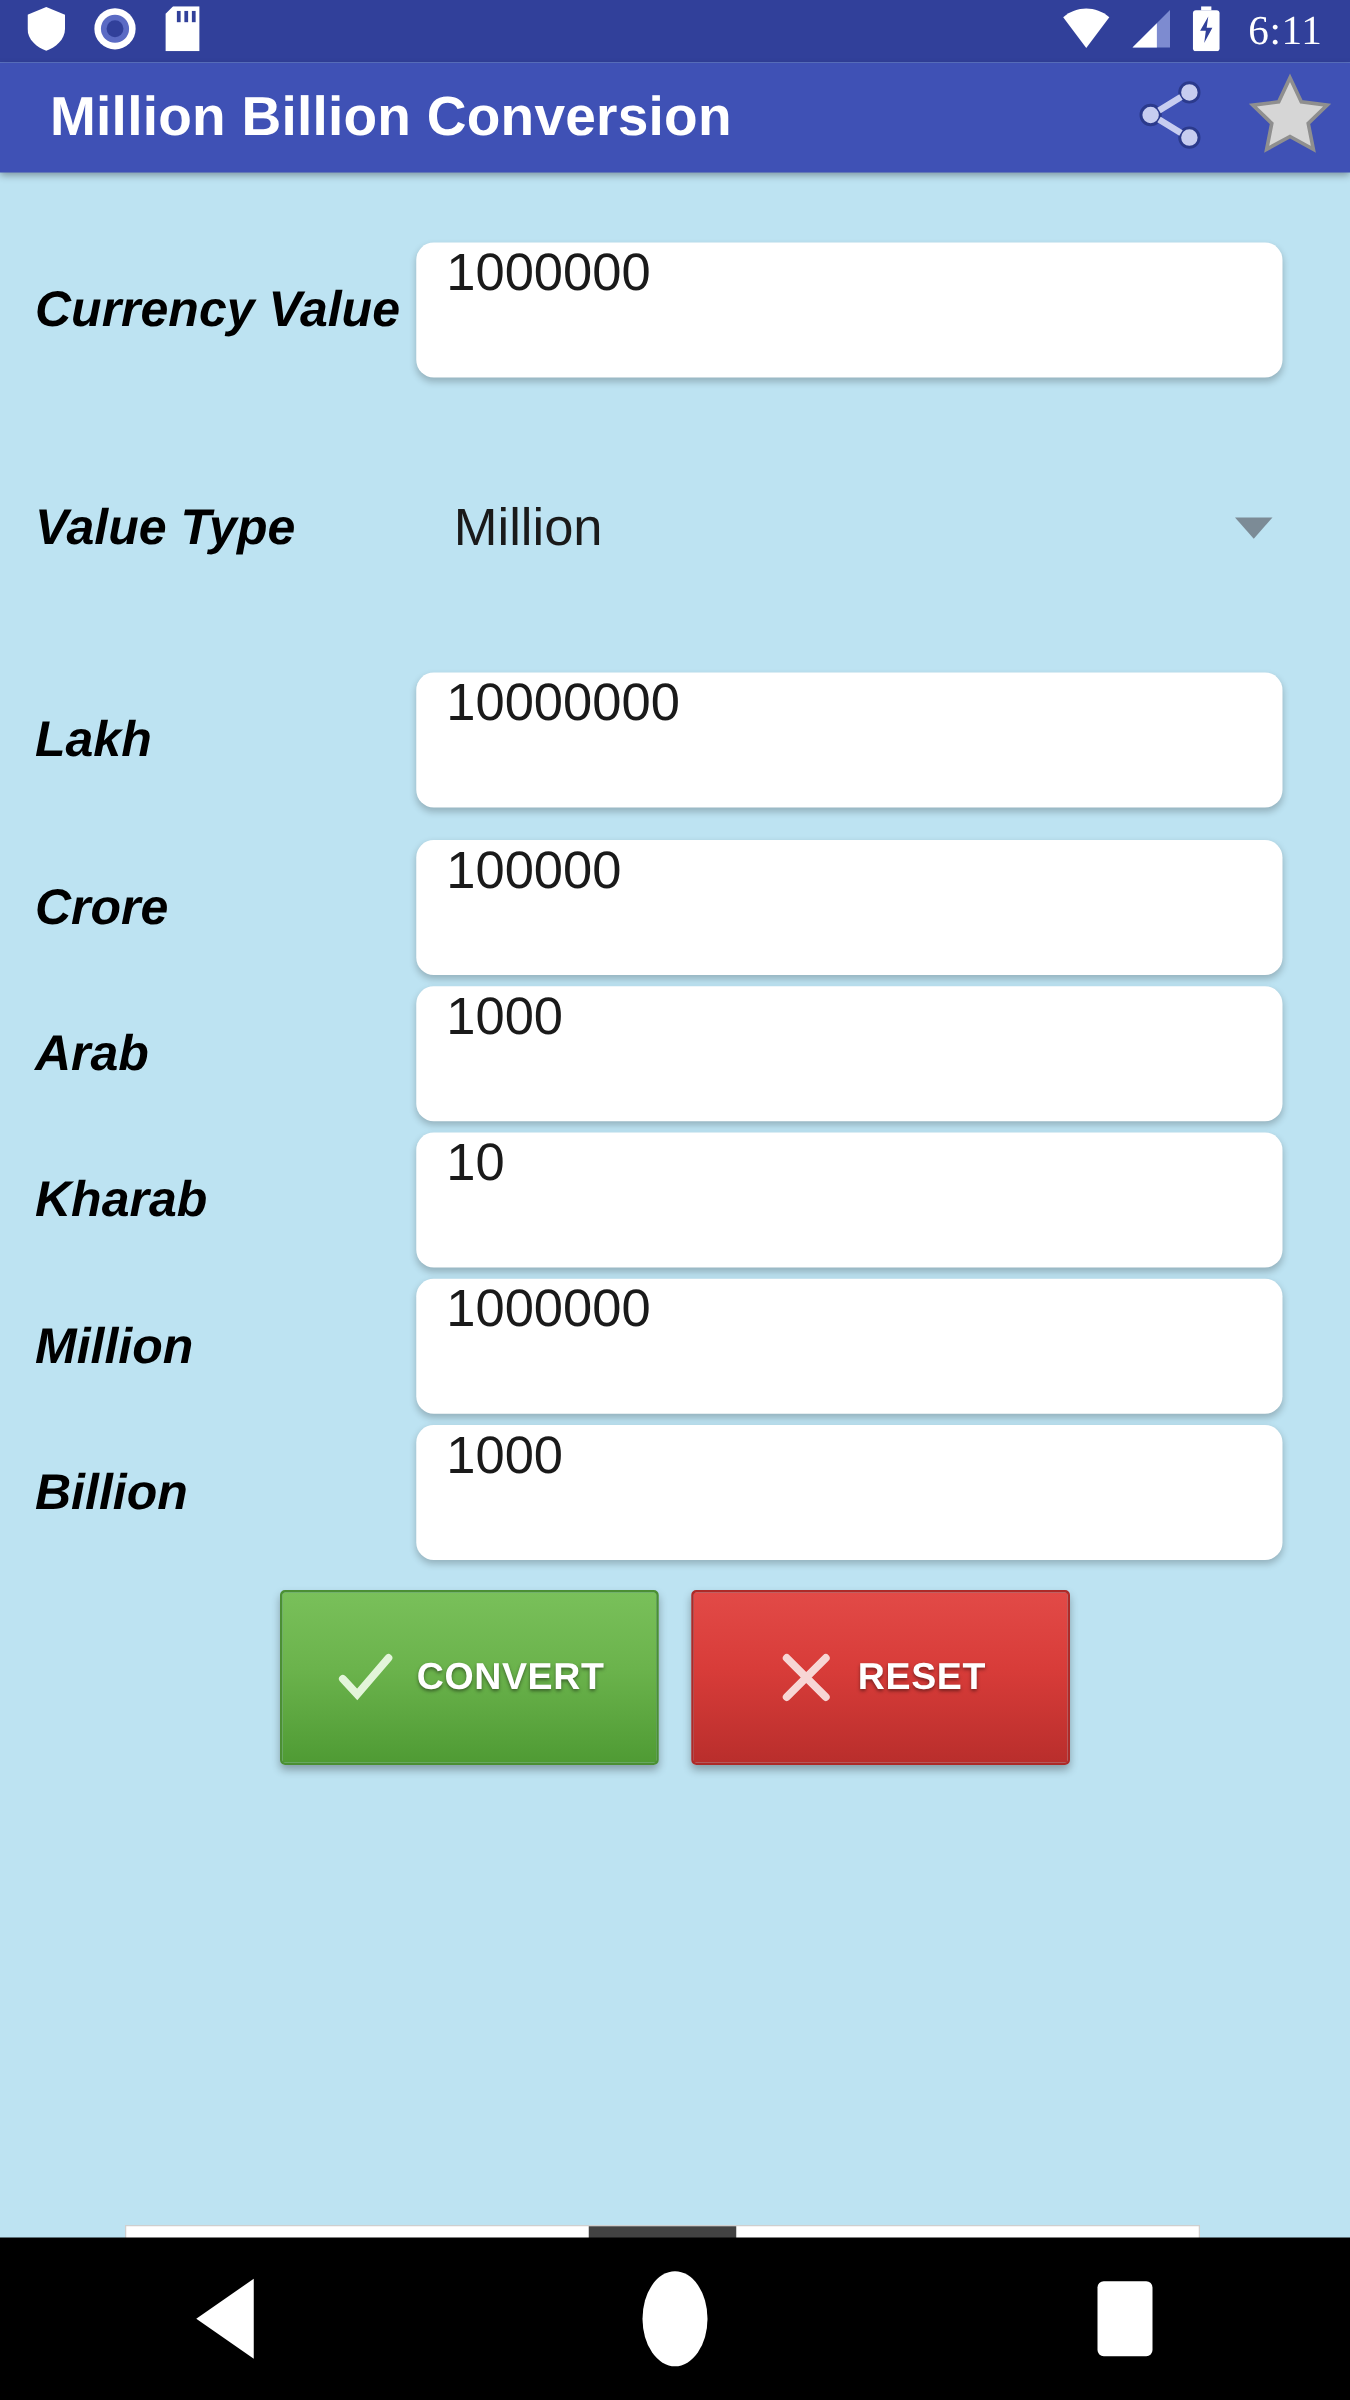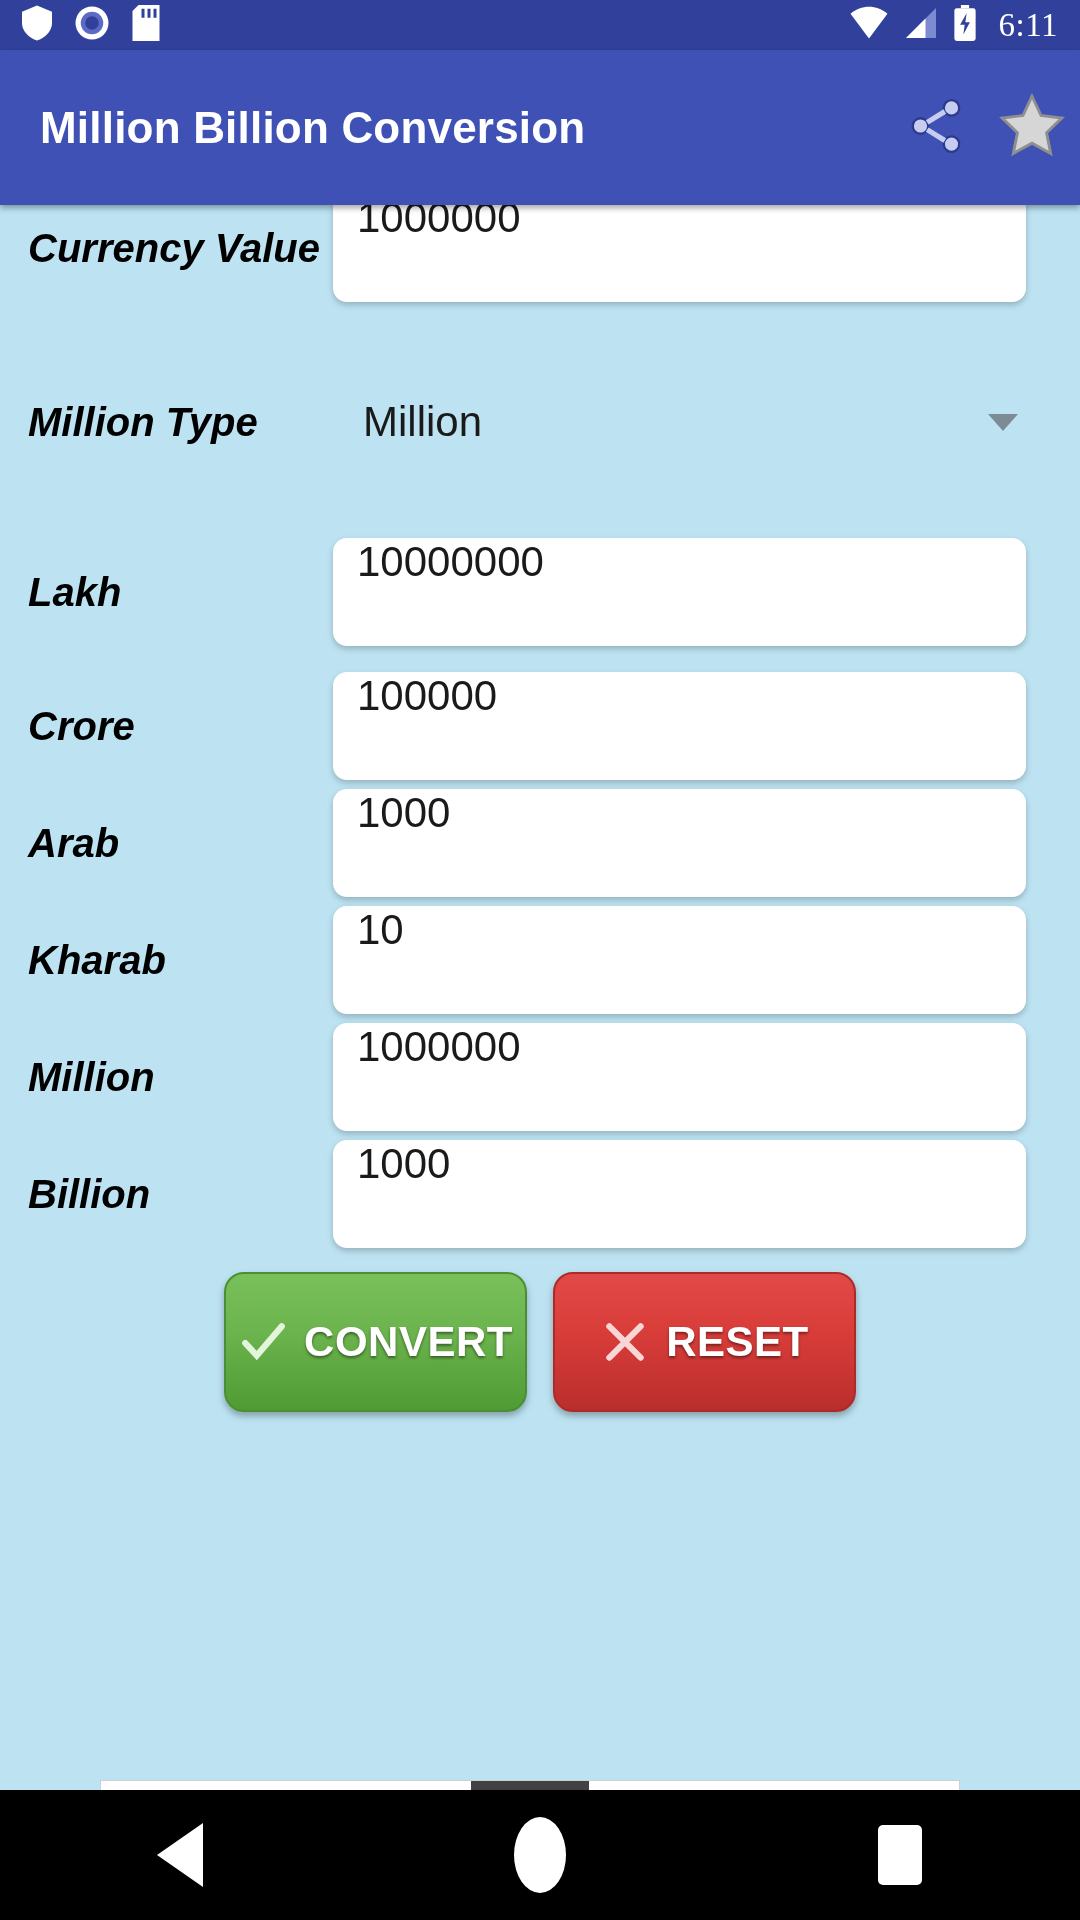--- a/index.html
+++ b/index.html
@@ -20,21 +20,21 @@
   .sb-left { display:flex; align-items:center; gap:22px; }
   .sb-right { display:flex; align-items:center; gap:14px;font-family:Liberation Serif, serif; }
   .sb-time {
     color:#ffffff; font-size:33px; font-weight:400;
     letter-spacing:0.5px; margin-left:8px;
   }
   .sb-ico { display:block; }
 
   
   .appbar {
-    position:absolute; top:50px; left:0; width:1080px; height:155px;
+    position:absolute; top:50px; left:0; width:1080px; height:88px;
     background:#3f51b5;
     display:flex; align-items:center;
     box-shadow:0 3px 6px rgba(0,0,0,0.35);
     z-index:5;
   }
   .appbar-title {
     color:#ffffff; font-size:44px; font-weight:700;
     margin-left:40px; flex:1; white-space:nowrap;
     letter-spacing:0.2px;
   }
@@ -90,24 +90,24 @@
     margin-right:8px;
   }
 
   
   .btn-row {
     display:flex; justify-content:center; gap:26px;
     margin-top:24px;
   }
   .btn {
     width:303px; height:140px;
-    border-radius:20px;
+    border-radius:4px;
     display:flex; align-items:center; justify-content:center;
     gap:16px;
-    font-size:42px; font-weight:700; color:#ffffff;
+    font-size:30px; font-weight:700; color:#ffffff;
     letter-spacing:0.5px;
     text-shadow:0 2px 3px rgba(0,0,0,0.45);
     box-shadow:0 4px 7px rgba(0,0,0,0.3);
   }
   .btn-convert {
     background:linear-gradient(180deg,#79c05a 0%,#6bb34c 45%,#4f9b34 100%);
     border:2px solid #4b8f34;
   }
   .btn-reset {
     background:linear-gradient(180deg,#e24a47 0%,#d83c39 45%,#b92e2c 100%);
@@ -231,21 +231,21 @@
 <div class="content">
 
   <div class="row" style="margin-top:22px;">
     <div class="row-label">Currency Value</div>
     <div class="field">
       <span class="field-value">1000000</span>
     </div>
   </div>
 
   <div class="row" style="margin-top:72px;">
-    <div class="row-label">Million Type</div>
+    <div class="row-label">Value Type</div>
     <div class="spinner">
       <span class="spinner-value">Million</span>
       <span class="caret"></span>
     </div>
   </div>
 
   <div class="row" style="margin-top:68px;">
     <div class="row-label">Lakh</div>
     <div class="field">
       <span class="field-value">10000000</span>

